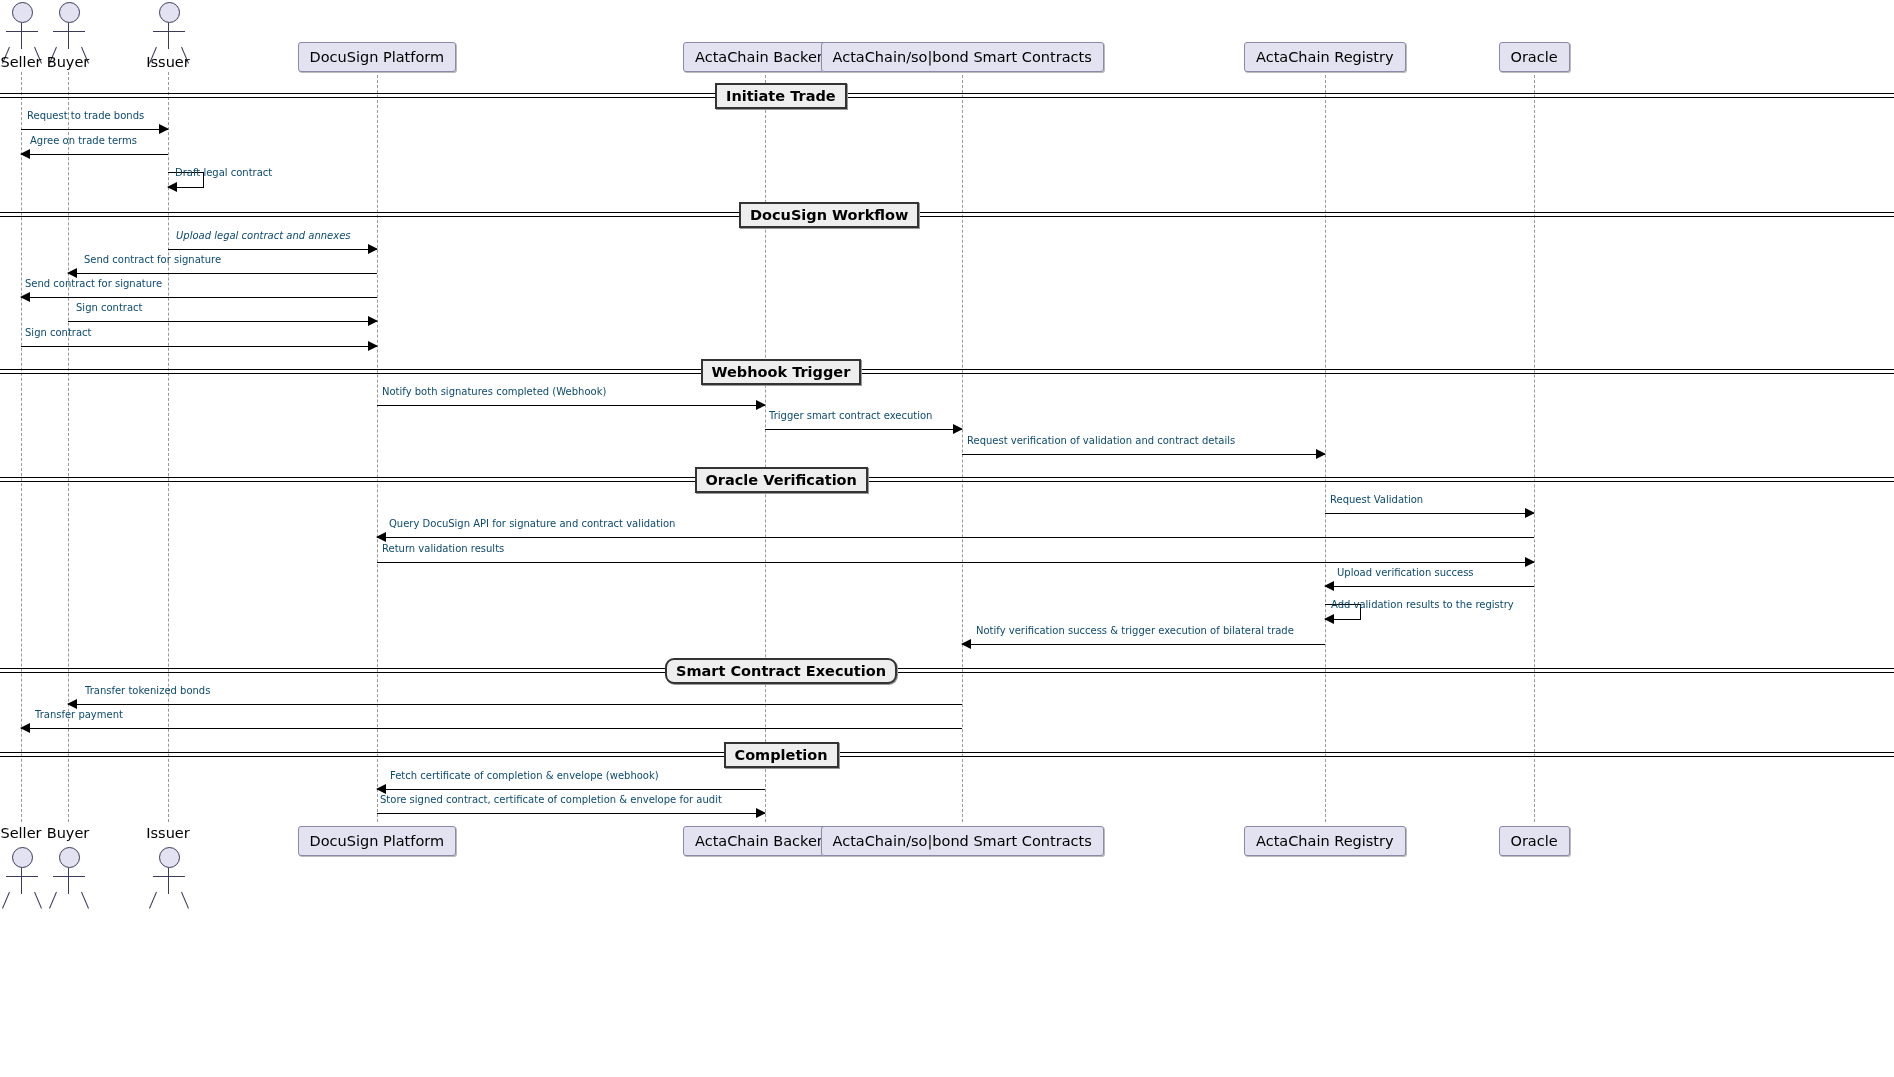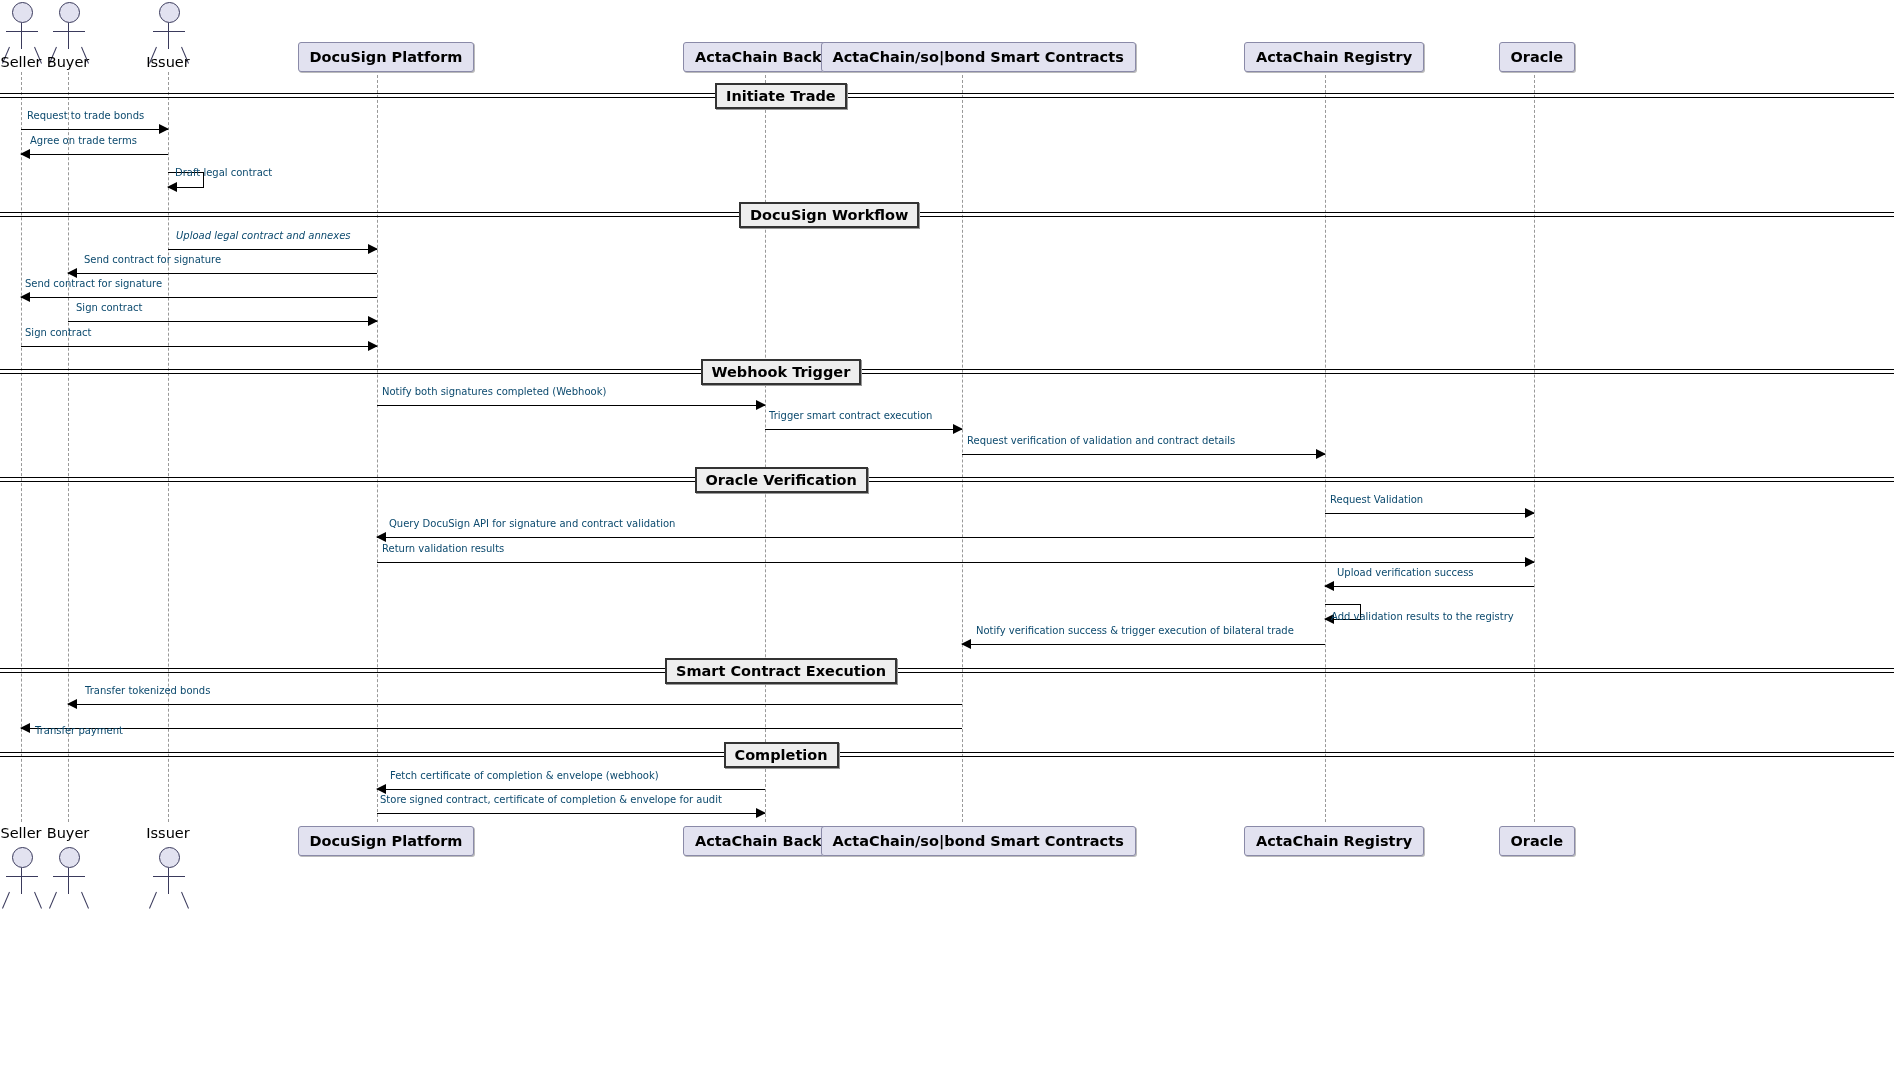--- a/index.html
+++ b/index.html
@@ -21,21 +21,21 @@
                transform:rotate(23deg);transform-origin:top center;}
   .actor .legR{left:34px;top:24px;width:1px;height:18px;
                transform:rotate(-23deg);transform-origin:top center;}
   .actor-label{position:absolute;font-size:14.5px;color:#000;white-space:nowrap;
                text-align:center;}
 
   
   .pbox{position:absolute;background:#E2E2F0;border:1px solid #8A8AA8;
         border-radius:3px;font-size:14.5px;color:#000;white-space:nowrap;
         padding:6px 11px;box-sizing:border-box;text-align:left;
-        box-shadow:1px 1px 0 #BBB;font-weight:bold;}
+        box-shadow:1px 1px 0 #BBB;}
 
   
   .divider{position:absolute;left:0;width:1894px;height:6px;}
   .divider .dl{position:absolute;left:0;width:100%;height:1px;background:#000;}
   .divider .dl.a{top:0;}
   .divider .dl.b{top:4px;}
   .divlabel{position:absolute;background:#EEEEEE;border:2px solid #333;
             font-size:14.5px;font-weight:bold;color:#000;white-space:nowrap;
             padding:3px 9px;box-sizing:border-box;box-shadow:1px 1px 0 #999;}
 
@@ -155,21 +155,21 @@
     <div class="divlabel" style="top: 359px; left: 700.5px;">Webhook Trigger</div>
     <div class="divider" style="top: 477px;">
       <div class="dl a"></div>
       <div class="dl b"></div>
     </div>
     <div class="divlabel" style="top: 467px; left: 694.5px;">Oracle Verification</div>
     <div class="divider" style="top: 668px;">
       <div class="dl a"></div>
       <div class="dl b"></div>
     </div>
-    <div class="divlabel" style="top: 658px; left: 665px;">Smart Contract Execution</div>
+    <div class="divlabel" style="top: 658px; left: 665px; border-radius: 9px;">Smart Contract Execution</div>
     <div class="divider" style="top: 752px;">
       <div class="dl a"></div>
       <div class="dl b"></div>
     </div>
     <div class="divlabel" style="top: 742px; left: 723.5px;">Completion</div>
     <div class="msg right" style="left: 21px; width: 147px; top: 129px;">
       <span class="ah"></span>
     </div>
     <div class="msglabel" style="left: 27px; top: 110px;">Request to trade bonds</div>
     <div class="msg left" style="left: 21px; width: 147px; top: 154px;">
@@ -230,33 +230,33 @@
     <div class="msg left" style="left: 1325px; width: 209px; top: 586px;">
       <span class="ah"></span>
     </div>
     <div class="msglabel" style="left: 1337px; top: 567px;">Upload verification success</div>
     <div class="selfmsg" style="left: 1325px; top: 604px; width: 36px; height: 16px;">
       <div class="s1" style="width:36px"></div>
       <div class="s2" style="height:16px"></div>
       <div class="s3" style="top:15px;width:36px"></div>
       <div class="ah" style="top:10px"></div>
     </div>
-    <div class="msglabel" style="left: 1331px; top: 599px; margin-top: 12px;">Add validation results to the registry</div>
+    <div class="msglabel" style="left: 1331px; top: 599px;">Add validation results to the registry</div>
     <div class="msg left" style="left: 962px; width: 363px; top: 644px;">
       <span class="ah"></span>
     </div>
     <div class="msglabel" style="left: 976px; top: 625px;">Notify verification success &amp; trigger execution of bilateral trade</div>
     <div class="msg left" style="left: 68px; width: 894px; top: 704px;">
       <span class="ah"></span>
     </div>
     <div class="msglabel" style="left: 85px; top: 685px; text-align: center;">Transfer tokenized bonds</div>
     <div class="msg left" style="left: 21px; width: 941px; top: 728px;">
       <span class="ah"></span>
     </div>
-    <div class="msglabel" style="left: 35px; top: 709px; margin-top: 16px;">Transfer payment</div>
+    <div class="msglabel" style="left: 35px; top: 709px;">Transfer payment</div>
     <div class="msg left" style="left: 377px; width: 388px; top: 789px;">
       <span class="ah"></span>
     </div>
     <div class="msglabel" style="left: 390px; top: 770px;">Fetch certificate of completion &amp; envelope (webhook)</div>
     <div class="msg right" style="left: 377px; width: 388px; top: 813px;">
       <span class="ah"></span>
     </div>
     <div class="msglabel" style="left: 380px; top: 794px;">Store signed contract, certificate of completion &amp; envelope for audit</div>
   </div>
 

